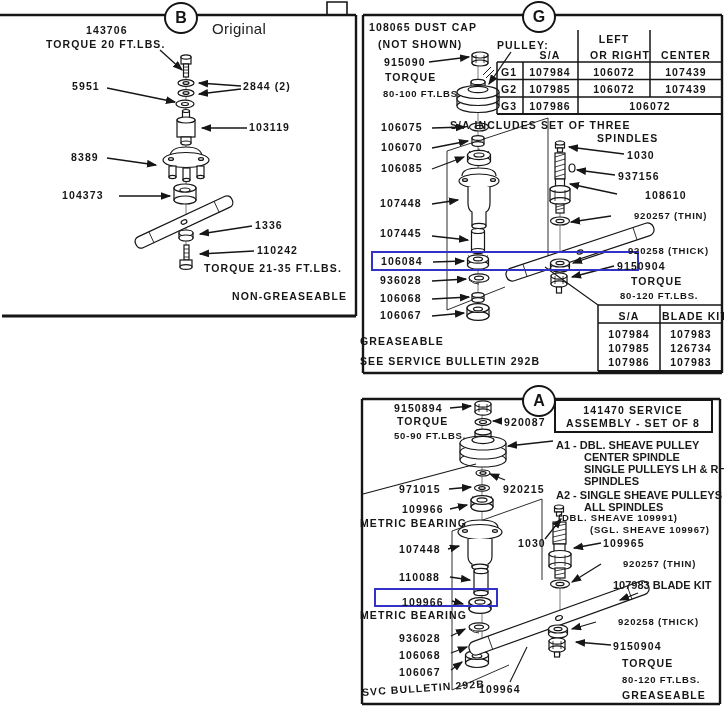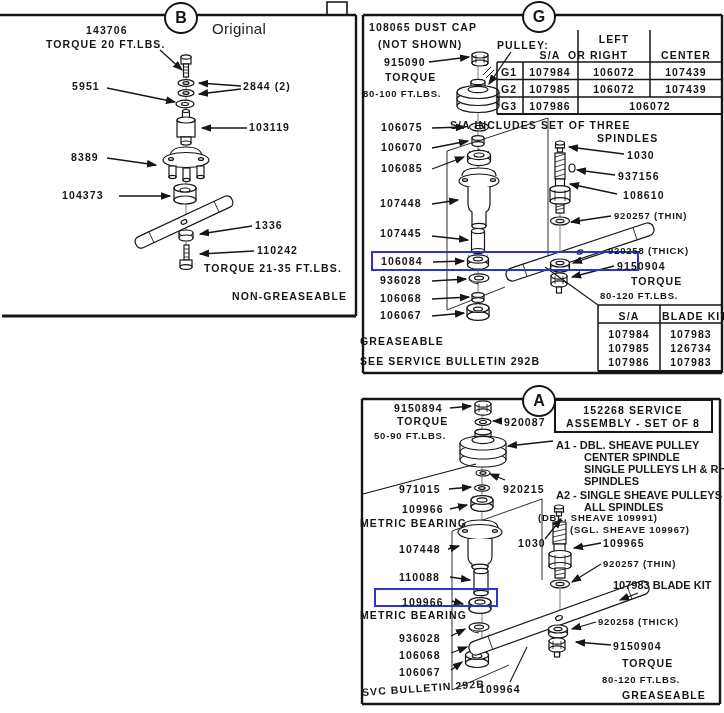--- a/index.html
+++ b/index.html
@@ -1,21 +1,21 @@
 <!DOCTYPE html>
 <html style="--hl: #3232c8; --ink: #161616;"><head>
 <meta charset="utf-8">
 <style>
   html,body{margin:0;padding:0;background:#fff;}
   .stage{position:relative;width:724px;height:713px;background:#ffffff;
          font-family:"Liberation Sans",sans-serif;overflow:hidden;}
   svg.art{position:absolute;left:0;top:0;z-index:1;}
   .t{position:absolute;z-index:4;font-weight:bold;font-size:10.5px;letter-spacing:1.1px;
      color:#161616;white-space:nowrap;line-height:1.05;}
-  .ts{font-size:9.5px;letter-spacing:0.8px;}
+  .ts{font-size:9.5px;letter-spacing:0.8px;padding-left:20px;}
   .tc{text-align:center;}
   .tilt{transform:rotate(-4deg);transform-origin:left center;}
   .added{position:absolute;z-index:4;font-weight:bold;font-size:11px;letter-spacing:0;
          color:#1b1b1b;white-space:nowrap;line-height:1.1;text-align:center;}
   .orig{position:absolute;z-index:4;font-size:15px;color:#222;letter-spacing:.3px;white-space:nowrap;}
   .circ{position:absolute;z-index:2;width:30px;height:28px;border:2.3px solid #141414;border-radius:50%;
         background:#fff;text-align:center;font-weight:bold;font-size:16px;line-height:27px;color:#141414;}
   .bluebox{position:absolute;z-index:3;border:2px solid var(--hl,#3232c8);background:transparent;}
 </style>
 </head>
@@ -443,30 +443,30 @@
   <div class="t" style="left:380px;top:198px">107448</div>
   <div class="t" style="left:380px;top:228px">107445</div>
   <div class="t" style="left:381px;top:256px">106084</div>
   <div class="t" style="left:380px;top:275px">936028</div>
   <div class="t" style="left:380px;top:293px">106068</div>
   <div class="t" style="left:380px;top:310px">106067</div>
   <div class="t" style="left:360px;top:336px">GREASEABLE</div>
   <div class="t" style="left:360px;top:356px">SEE SERVICE BULLETIN 292B</div>
   <div class="t" style="left:627px;top:150px">1030</div>
   <div class="t" style="left:618px;top:171px">937156</div>
-  <div class="t" style="left:623px;top:190px">108610</div>
+  <div class="t" style="left:645px;top:190px">108610</div>
   <div class="t ts" style="left:614px;top:211px">920257 (THIN)</div>
   <div class="t ts" style="left:608px;top:246px">920258 (THICK)</div>
   <div class="t" style="left:617px;top:261px">9150904</div>
   <div class="t" style="left:631px;top:276px">TORQUE</div>
   <div class="t ts" style="left:600px;top:291px">80-120 FT.LBS.</div>
 
   <div class="t tc" style="left:525px;top:50px;width:50px">S/A</div>
   <div class="t tc" style="left:578px;top:34px;width:72px">LEFT</div>
-  <div class="t tc" style="left:554px;top:50px;width:88px">OR RIGHT</div>
+  <div class="t tc" style="left:576px;top:50px;width:88px">OR RIGHT</div>
   <div class="t tc" style="left:651px;top:50px;width:70px">CENTER</div>
   <div class="t" style="left:501px;top:67px">G1</div>
   <div class="t tc" style="left:525px;top:67px;width:50px">107984</div>
   <div class="t tc" style="left:578px;top:67px;width:72px">106072</div>
   <div class="t tc" style="left:651px;top:67px;width:70px">107439</div>
   <div class="t" style="left:501px;top:84px">G2</div>
   <div class="t tc" style="left:525px;top:84px;width:50px">107985</div>
   <div class="t tc" style="left:578px;top:84px;width:72px">106072</div>
   <div class="t tc" style="left:651px;top:84px;width:70px">107439</div>
   <div class="t" style="left:501px;top:101px">G3</div>
@@ -479,21 +479,21 @@
   <div class="t tc" style="left:662px;top:329px;width:58px">107983</div>
   <div class="t tc" style="left:600px;top:343px;width:58px">107985</div>
   <div class="t tc" style="left:662px;top:343px;width:58px">126734</div>
   <div class="t tc" style="left:600px;top:357px;width:58px">107986</div>
   <div class="t tc" style="left:662px;top:357px;width:58px">107983</div>
 
   <div class="t" style="left:394px;top:403px">9150894</div>
   <div class="t" style="left:397px;top:416px">TORQUE</div>
   <div class="t" style="left:504px;top:417px">920087</div>
   <div class="t ts" style="left:374px;top:431px">50-90 FT.LBS.</div>
-  <div class="t tc" style="left:557px;top:405px;width:152px">152268 SERVICE</div>
+  <div class="t tc" style="left:557px;top:405px;width:152px">141470 SERVICE</div>
   <div class="t tc" style="left:557px;top:418px;width:152px">ASSEMBLY - SET OF 8</div>
   <div class="added" style="left:556px;top:439px">A1 - DBL. SHEAVE PULLEY</div>
   <div class="added" style="left:584px;top:451px">CENTER SPINDLE</div>
   <div class="added" style="left:584px;top:463px">SINGLE PULLEYS LH &amp; RH</div>
   <div class="added" style="left:584px;top:475px">SPINDLES</div>
   <div class="added" style="left:556px;top:489px">A2 - SINGLE SHEAVE PULLEYS</div>
   <div class="added" style="left:584px;top:501px">ALL SPINDLES</div>
   <div class="t ts" style="left:538px;top:513px">(DBL. SHEAVE 109991)</div>
   <div class="t ts" style="left:570px;top:525px">(SGL. SHEAVE 109967)</div>
   <div class="t" style="left:399px;top:484px">971015</div>

